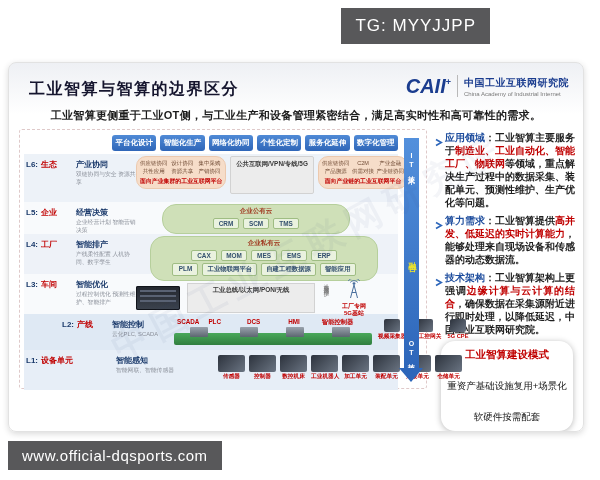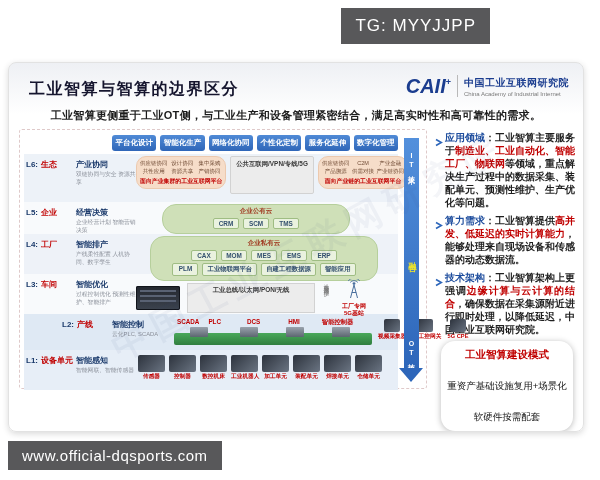--- a/index.html
+++ b/index.html
@@ -41,21 +41,21 @@
   .pills { display:flex; gap:4px; margin:1px 0 3px 88px; }
   .pill { flex:1; background:linear-gradient(180deg,#4f8ad6,#2f66b8); color:#fff;
     font-size:7.5px; font-weight:bold; padding:3px 0; border-radius:3px; text-align:center; white-space:nowrap; }
 
   .lvl { display:flex; align-items:flex-start; padding:2px 0 1px 2px; }
   .lvl.l6 { background:#edf2f8; height:48px; }
   .lvl.l5 { background:#f8fafc; height:32px; }
   .lvl.l4 { background:#eef2f8; height:40px; }
   .lvl.l3 { background:#f8fafc; height:40px; }
   .lvl.l2 { background:#dfe9f4; height:36px;padding-left:38px; }
-  .lvl.l1 { background:#e7eef7; height:40px; }
+  .lvl.l1 { background:#e7eef7; height:40px;gap:40px; }
 
   .lvl-label { width:50px; flex-shrink:0; display:flex; gap:3px; font-size:8px; font-weight:800; padding-top:4px; }
   .lvl-id { color:#1b3a6b; }
   .lvl-name { color:#c00000; max-width:32px; line-height:1.15; }
   .lvl-role { width:60px; flex-shrink:0; padding-top:3px; }
   .role { font-size:8px; font-weight:800; color:#1b3a6b; }
   .desc { font-size:5.8px; color:#8a8f99; margin-top:1px; line-height:1.3; }
   .lvl-body { flex:1; position:relative; }
 
   

